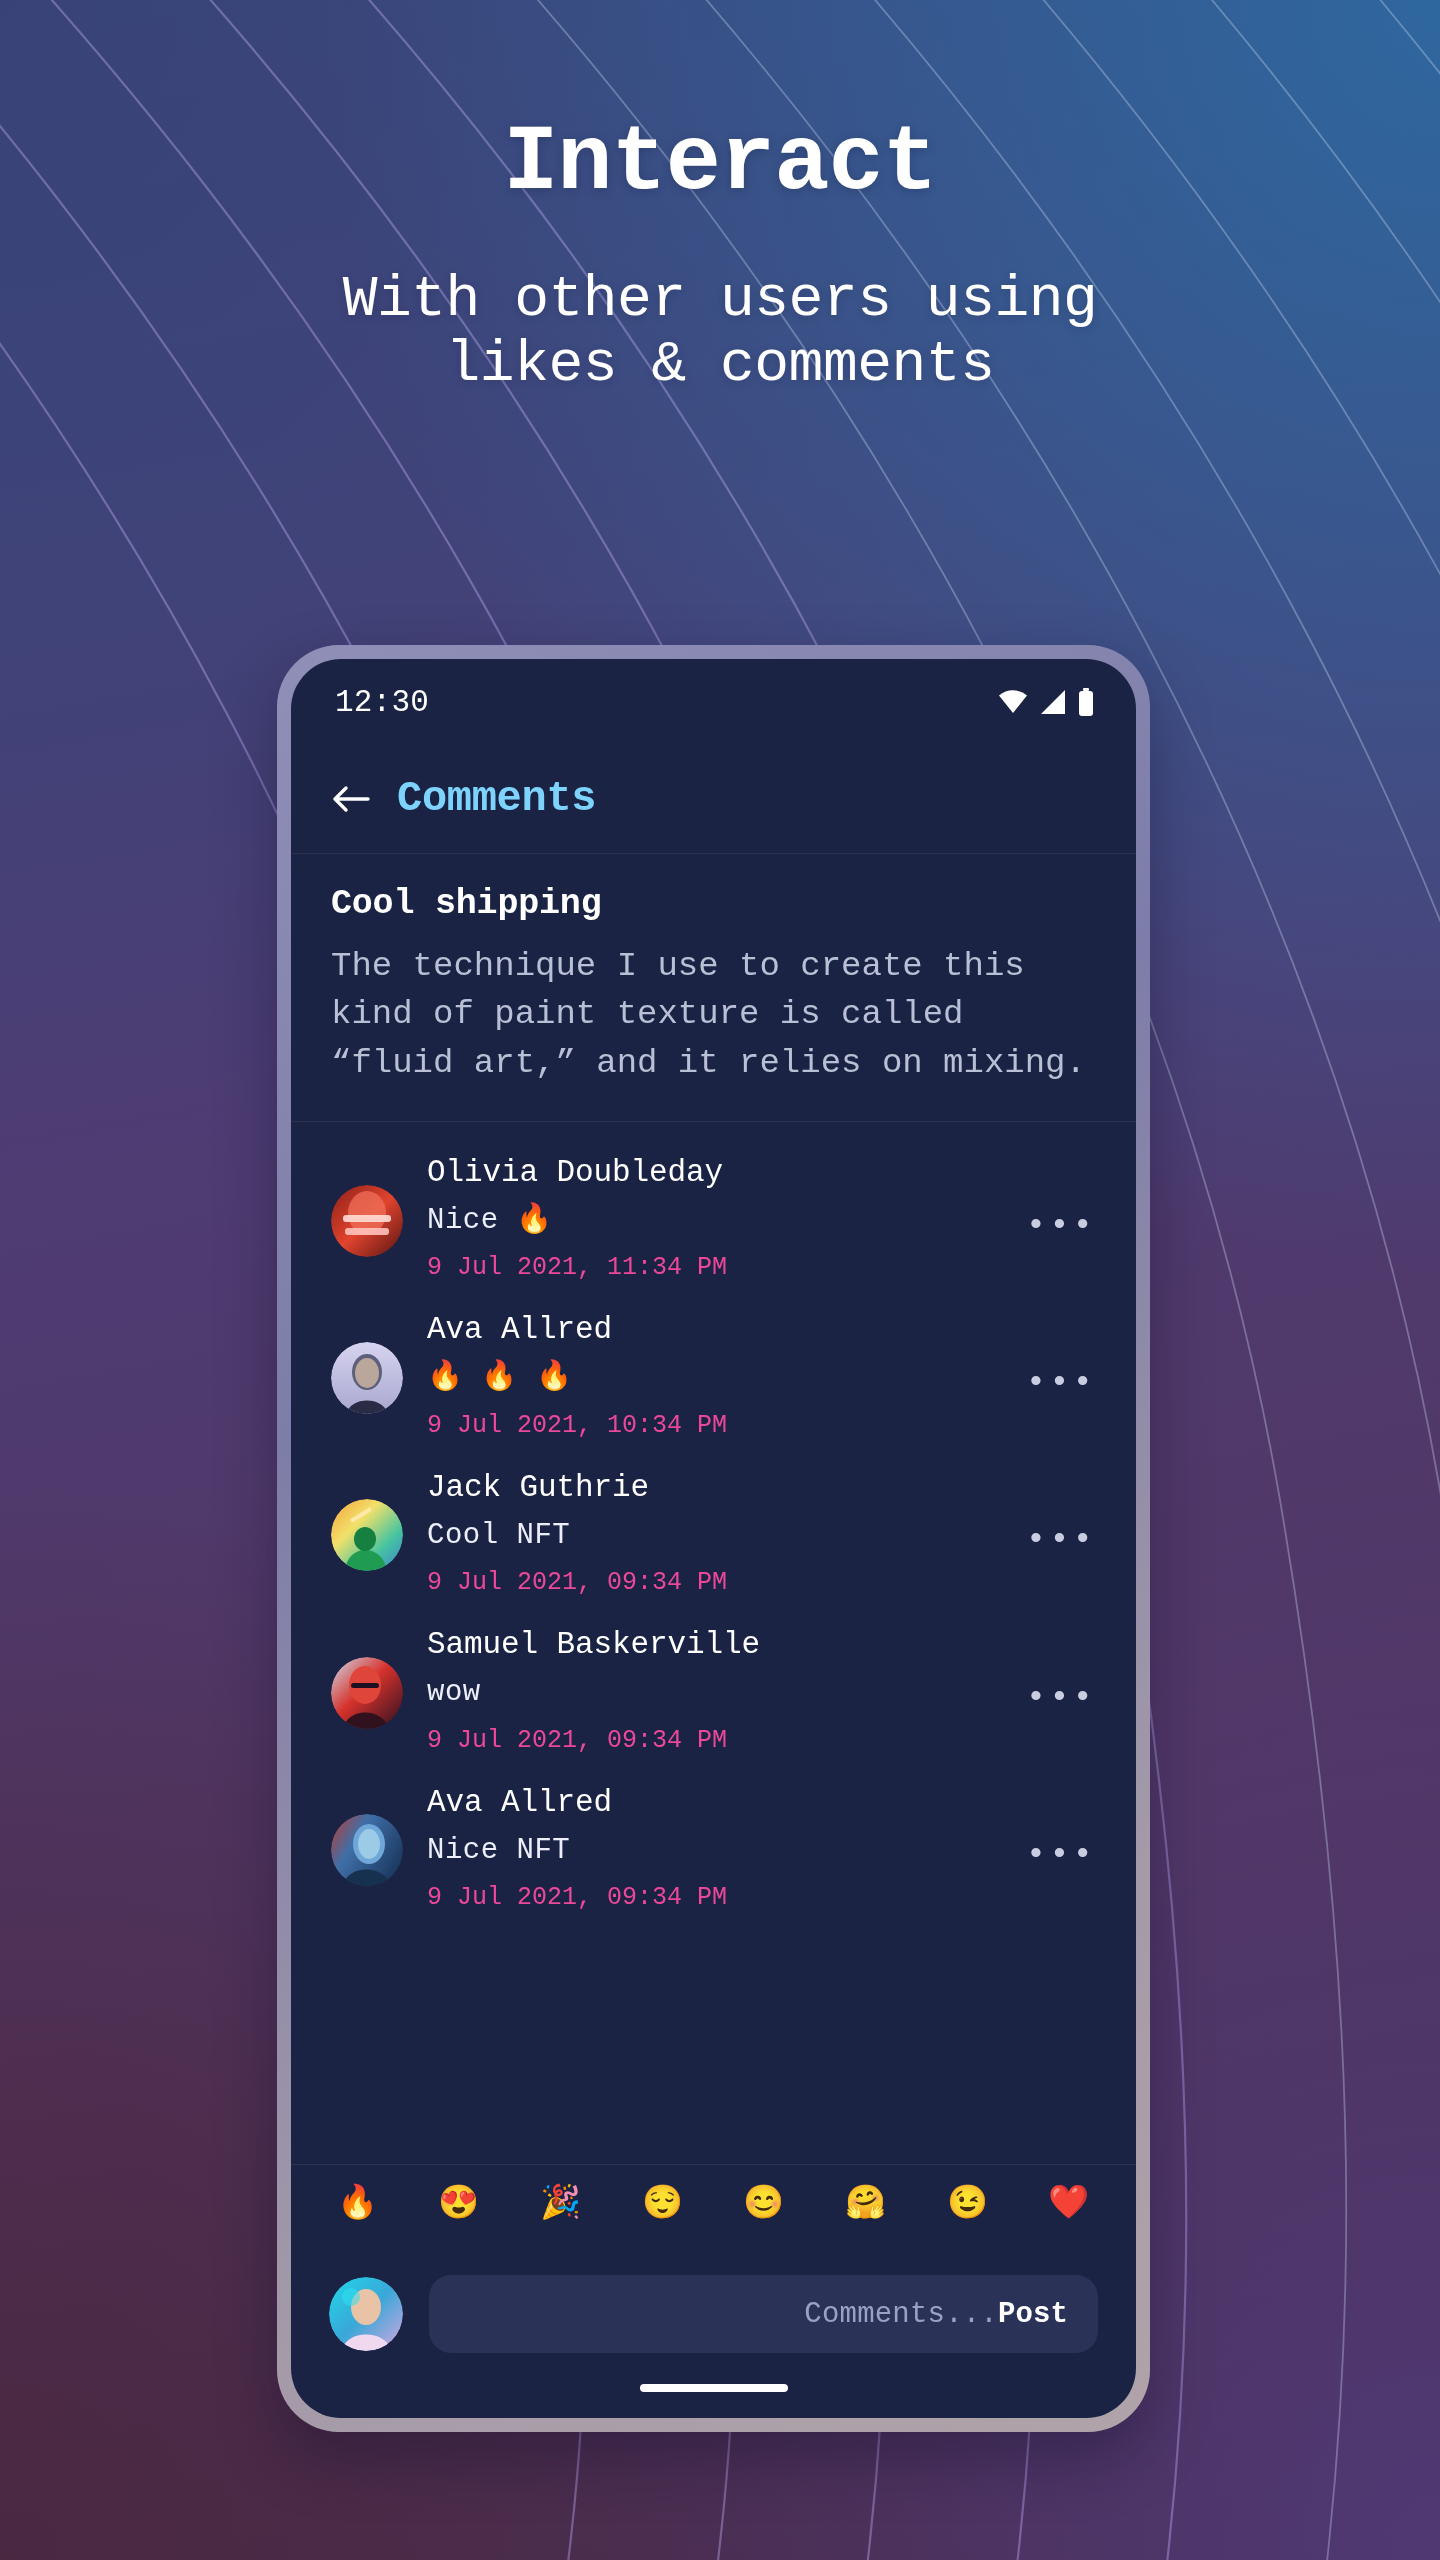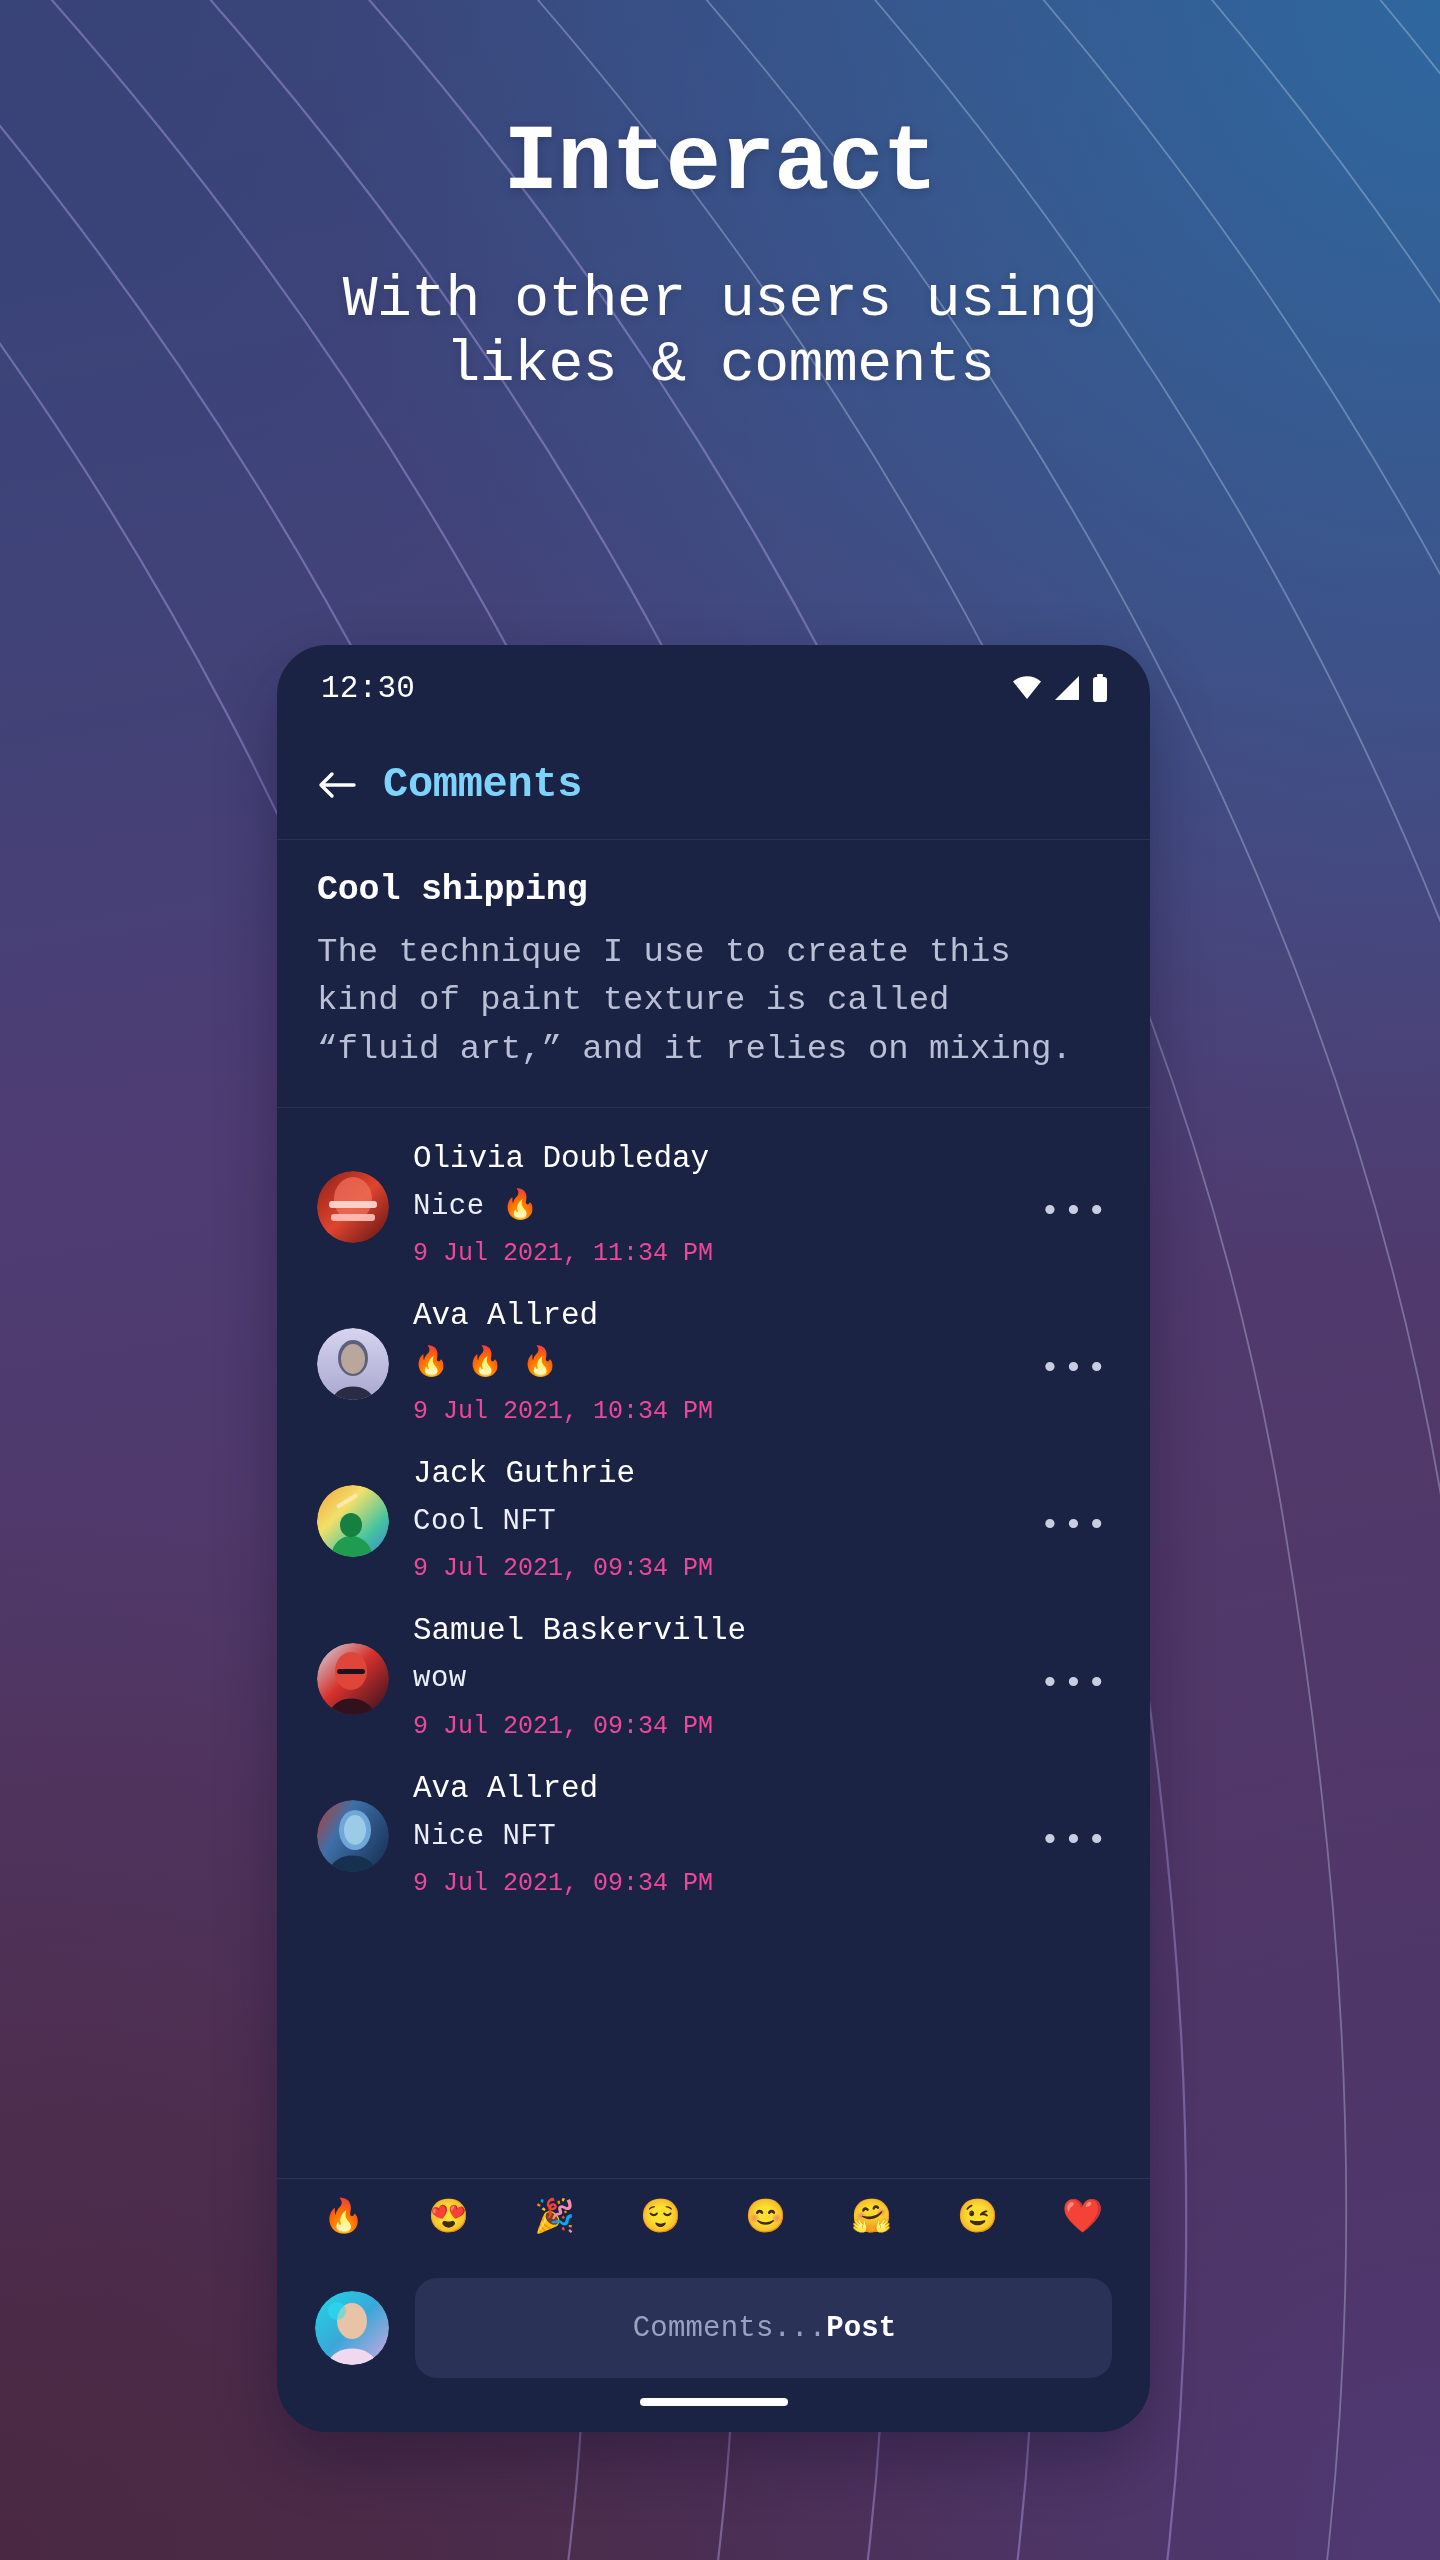--- a/index.html
+++ b/index.html
@@ -59,20 +59,21 @@
 
   
   #phone {
     position: absolute;
     left: 277px;
     top: 645px;
     width: 873px;
     height: 1787px;
     border-radius: 62px;
     background: linear-gradient(150deg, #8f8fb8 0%, #7d7da9 35%, #a49aa8 75%, #b0a3a9 100%);
+    padding: 14px;
     box-shadow: 0 26px 60px rgba(18,16,44,0.38);
   }
   #screen {
     position: relative;
     width: 100%;
     height: 100%;
     border-radius: 50px;
     background: #1b2344;
     overflow: hidden;
     display: flex;
@@ -192,26 +193,26 @@
   .composer {
     flex: 0 0 140px;
     display: flex;
     align-items: center;
     gap: 26px;
     padding: 0 38px;
   }
   .composer .avatar { width: 74px; height: 74px; margin-top: 0; }
   .input-pill {
     flex: 1 1 auto;
-    height: 100px;
+    height: 78px;
     border-radius: 22px;
     background: #2b3257;
     display: flex;
     align-items: center;
-    justify-content: center;
+    justify-content: flex-end;
     padding: 0 30px 0 32px;
   }
   .input-placeholder {
     color: #9aa2c2;
     font-size: 29px;
     letter-spacing: 0.2px;
   }
   .post-btn {
     color: #ffffff;
     font-size: 29px;

